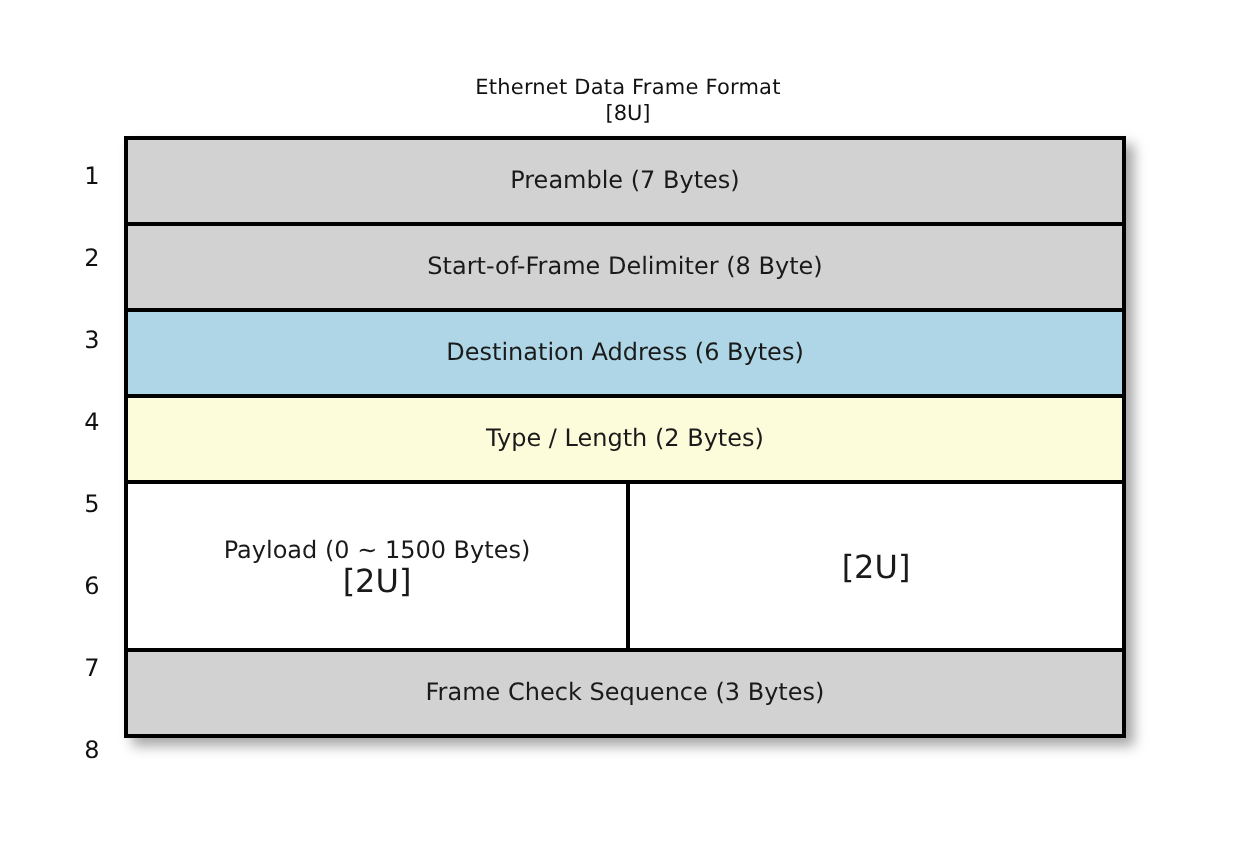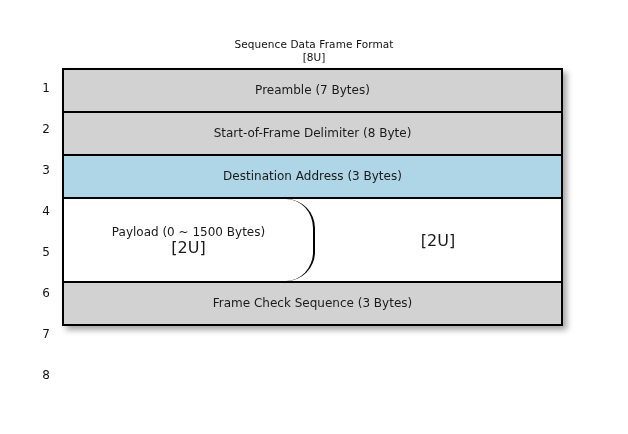--- a/index.html
+++ b/index.html
@@ -101,21 +101,21 @@
     font-size: 12px;
     line-height: 15px;
     color: #111111;
     height: 41px;
   }
 </style>
 </head>
 <body>
 
 <div id="title-block">
-  <div id="diagram-title">Sequence Data Frame Format</div>
+  <div id="diagram-title">Ethernet Data Frame Format</div>
   <div id="diagram-subtitle">[8U]</div>
 </div>
 
 <div id="row-numbers">
   <div class="row-number">1</div>
   <div class="row-number">2</div>
   <div class="row-number">3</div>
   <div class="row-number">4</div>
   <div class="row-number">5</div>
   <div class="row-number">6</div>
@@ -127,27 +127,30 @@
 
   <div class="frame-row">
     <div class="frame-cell h-std fill-gray">Preamble (7 Bytes)</div>
   </div>
 
   <div class="frame-row">
     <div class="frame-cell h-std fill-gray">Start-of-Frame Delimiter (8 Byte)</div>
   </div>
 
   <div class="frame-row">
-    <div class="frame-cell h-std fill-blue">Destination Address (3 Bytes)</div>
+    <div class="frame-cell h-std fill-blue">Destination Address (6 Bytes)</div>
   </div>
 
 
+  <div class="frame-row">
+    <div class="frame-cell h-std fill-yellow">Type / Length (2 Bytes)</div>
+  </div>
 
   <div class="frame-row">
-    <div class="frame-cell h-tall fill-white divider-left" style="flex:0 0 251px;border-radius:29px;">
+    <div class="frame-cell h-tall fill-white divider-left" style="flex:0 0 251px;">
       <div>Payload (0 ~ 1500 Bytes)</div>
       <div class="cell-sub">[2U]</div>
     </div>
     <div class="frame-cell h-tall fill-white">
       <div class="cell-sub">[2U]</div>
     </div>
   </div>
 
   <div class="frame-row last-row">
     <div class="frame-cell h-std fill-gray">Frame Check Sequence (3 Bytes)</div>

